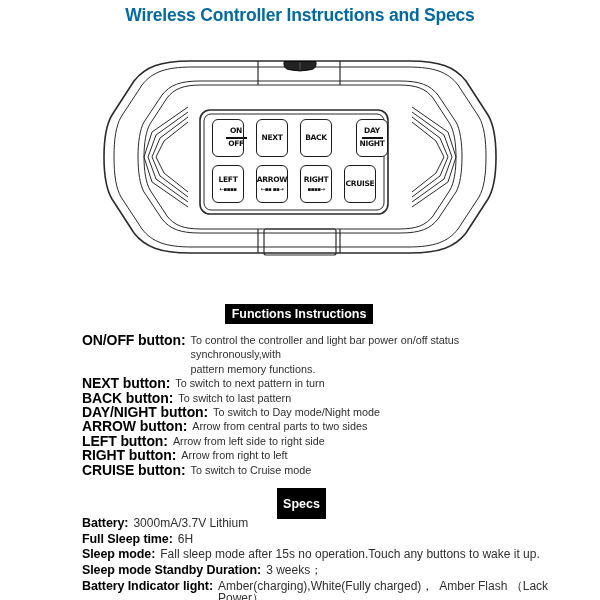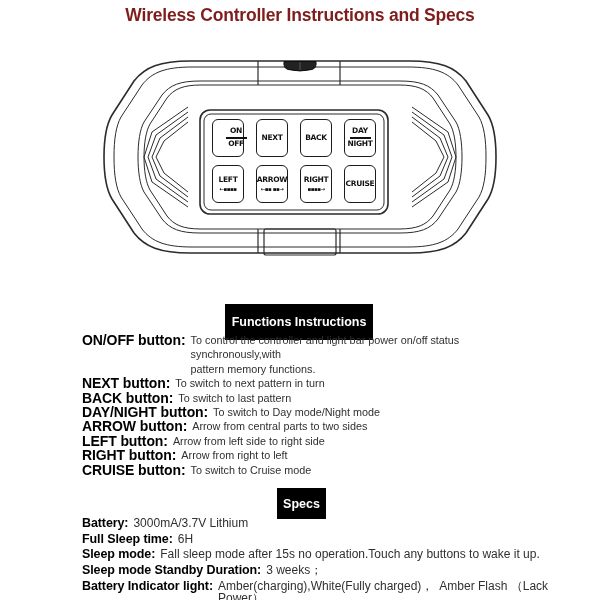--- a/index.html
+++ b/index.html
@@ -2,40 +2,40 @@
 <html><head>
 <meta charset="utf-8">
 <style>
   html, body { margin:0; padding:0; }
   body {
     width:600px; height:600px; position:relative; background:#ffffff;
     font-family:"Liberation Sans", sans-serif; overflow:hidden;
   }
   .page-title {
     position:absolute; top:5px; left:0; width:600px; text-align:center;
-    font-size:17.5px; font-weight:bold; color:#7f1d1d; letter-spacing:-0.2px;
+    font-size:17.5px; font-weight:bold; color:#0369a1; letter-spacing:-0.2px;
   }
   
   #controller { position:absolute; left:100px; top:57px; width:400px; height:200px; }
   #controller svg { position:absolute; left:0; top:0; }
   .btn {
     position:absolute; width:32px; height:38px; box-sizing:border-box;
     border:1.6px solid #1c1c1c; border-radius:6px; background:#fff;
     display:flex; flex-direction:column; align-items:center; justify-content:center;
     font-family:"DejaVu Sans", sans-serif; font-weight:bold; font-size:7.5px;
     line-height:1.15; letter-spacing:-0.3px; color:#111; text-align:center;
   }
   .btn .divider { width:21px; height:1.4px; background:#111; margin:1.5px 0; }
   .btn .arrows { font-size:5.5px; letter-spacing:-0.5px; margin-top:1px; white-space:nowrap; }
   
   .section-header {
     position:absolute; background:#000; color:#fff; font-weight:bold;
     display:flex; align-items:center; justify-content:center; font-size:12.5px;
   }
-  #fn-header { left:225px; top:304px; width:148px; height:36px; }
+  #fn-header { left:225px; top:304px; width:148px; height:20px; }
   #specs-header { left:277px; top:488px; width:49px; height:31px; }
   
   #fn-list { position:absolute; left:82px; top:333px; width:458px; }
   .fn-row { display:flex; align-items:flex-start; }
   .fn-label {
     font-weight:bold; font-size:14px; color:#000000; white-space:nowrap;
     margin-right:5px; line-height:14.4px; letter-spacing:-0.1px;
   }
   .fn-desc { font-size:10.8px; color:#303030; line-height:14.4px; white-space:pre-line; }
   
@@ -96,21 +96,21 @@
     <span>ON</span>
     <span class="divider"></span>
     <span>OFF</span>
   </div>
   <div class="btn" style="left:156px; top:62px;">
     <span>NEXT</span>
   </div>
   <div class="btn" style="left:200px; top:62px;">
     <span>BACK</span>
   </div>
-  <div class="btn" style="left:244px; top:62px;">
+  <div class="btn" style="left:256px; top:62px;">
     <span>DAY</span>
     <span class="divider"></span>
     <span>NIGHT</span>
   </div>
   <div class="btn" style="left:112px; top:108px;">
     <span>LEFT</span>
     <span class="arrows">←▪▪▪▪</span>
   </div>
   <div class="btn" style="left:156px; top:108px;">
     <span>ARROW</span>

